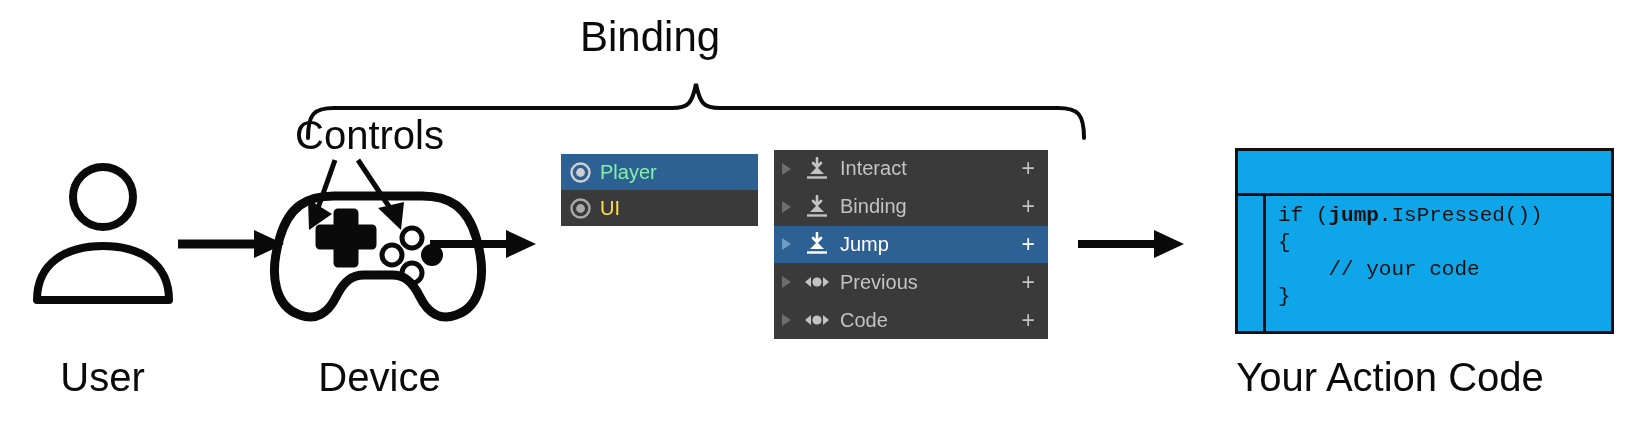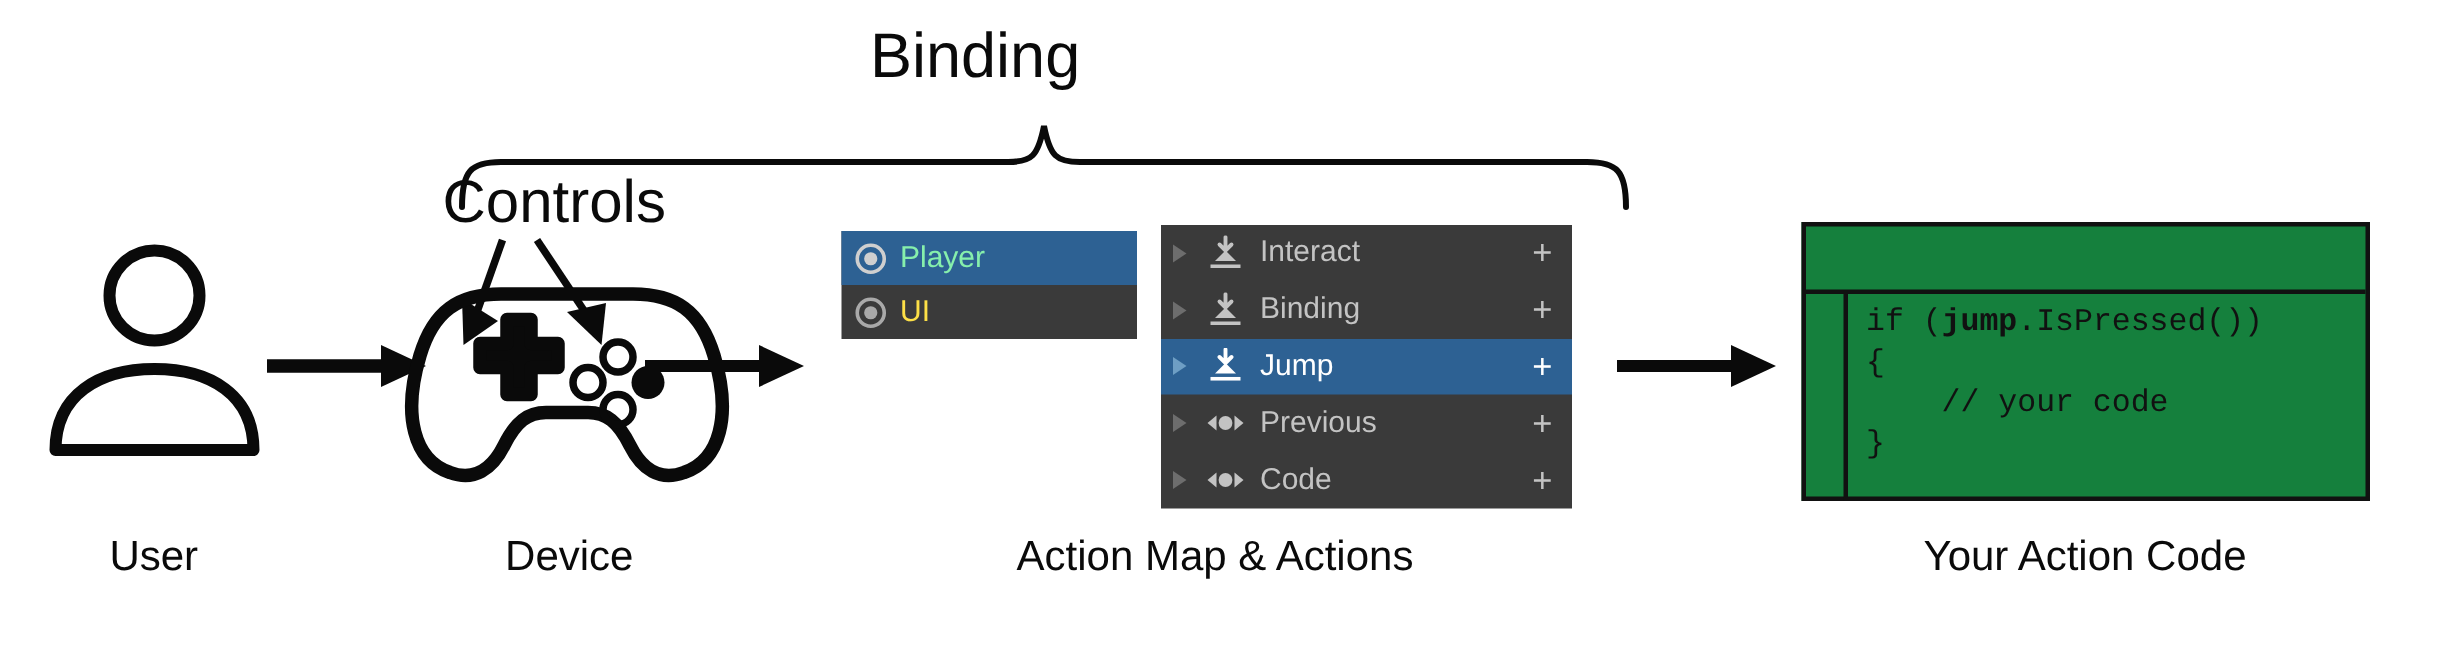--- a/index.html
+++ b/index.html
@@ -9,21 +9,21 @@
     font-family:"Liberation Sans", sans-serif;
     overflow:hidden;
     position:relative;
   }
   .stage{position:absolute;left:0;top:0;width:1618px;height:434px;}
   .abs{position:absolute;}
 
   
   .caption{
     position:absolute;
-    font-size:28px;
+    font-size:40px;
     color:#0a0a0a;
     font-weight:400;
     white-space:nowrap;
     text-align:center;
     letter-spacing:0px;
   }
 
   
   .annot{
     position:absolute;
@@ -88,23 +88,23 @@
     flex:0 0 auto;
     font-size:23px;
     line-height:1;
     color:#c3c3c3;
   }
   .ac-row.sel .ac-plus{color:#ffffff;}
 
   
   .codewin{
     position:absolute;
-    left:1201px;top:148px;
+    left:1235px;top:148px;
     width:379px;height:186px;
-    background:#15803d;
+    background:#0ea5e9;
     border:3px solid #111111;
     box-sizing:border-box;
   }
   .codewin-title{
     height:45px;
     border-bottom:3px solid #111111;
     box-sizing:border-box;
   }
   .codewin-body{
     position:relative;
@@ -266,21 +266,20 @@
           <polygon points="1,12 7,7 7,17" fill="#c3c3c3"></polygon>
           <circle cx="13" cy="12" r="4.6" fill="#c3c3c3"></circle>
           <polygon points="25,12 19,7 19,17" fill="#c3c3c3"></polygon>
         </svg>
       </span>
       <span class="ac-label">Code</span>
       <span class="ac-plus">+</span>
     </div>
   </div>
 
-  <div class="caption" style="left:565px;top:355px;width:490px;">Action Map &amp; Actions</div>
 
   <svg class="abs" style="left:1078px;top:229px;" width="108" height="30" viewBox="0 0 108 30">
     <line x1="0" y1="15" x2="78" y2="15" stroke="#0a0a0a" stroke-width="8"></line>
     <polygon points="76,1 106,15 76,29" fill="#0a0a0a"></polygon>
   </svg>
 
   <div class="codewin">
     <div class="codewin-title"></div>
     <div class="codewin-body">
       <div class="codewin-gutter"></div>

